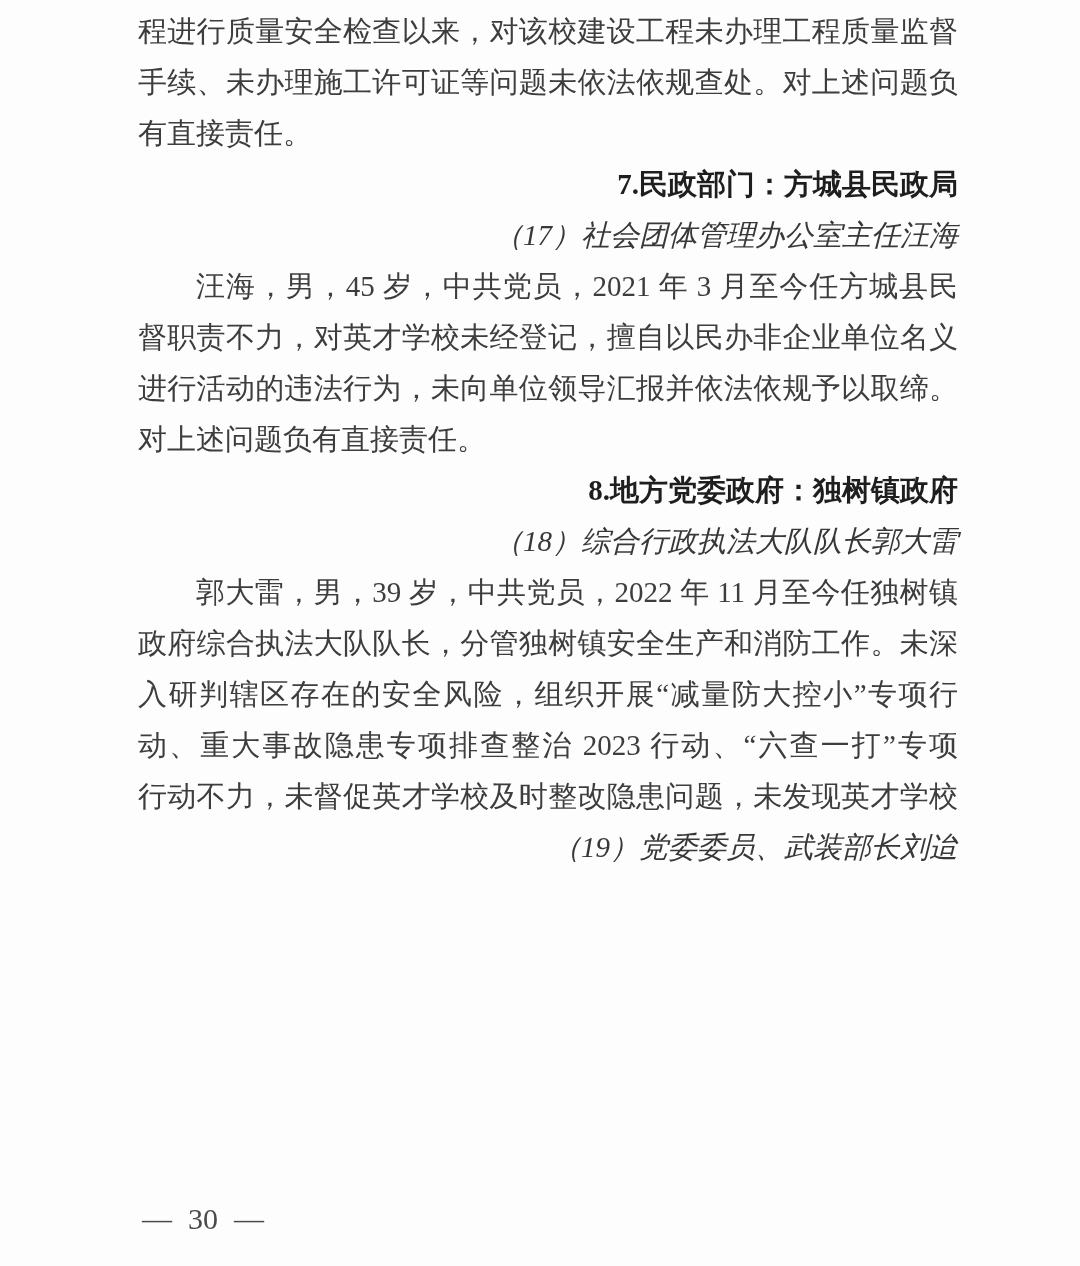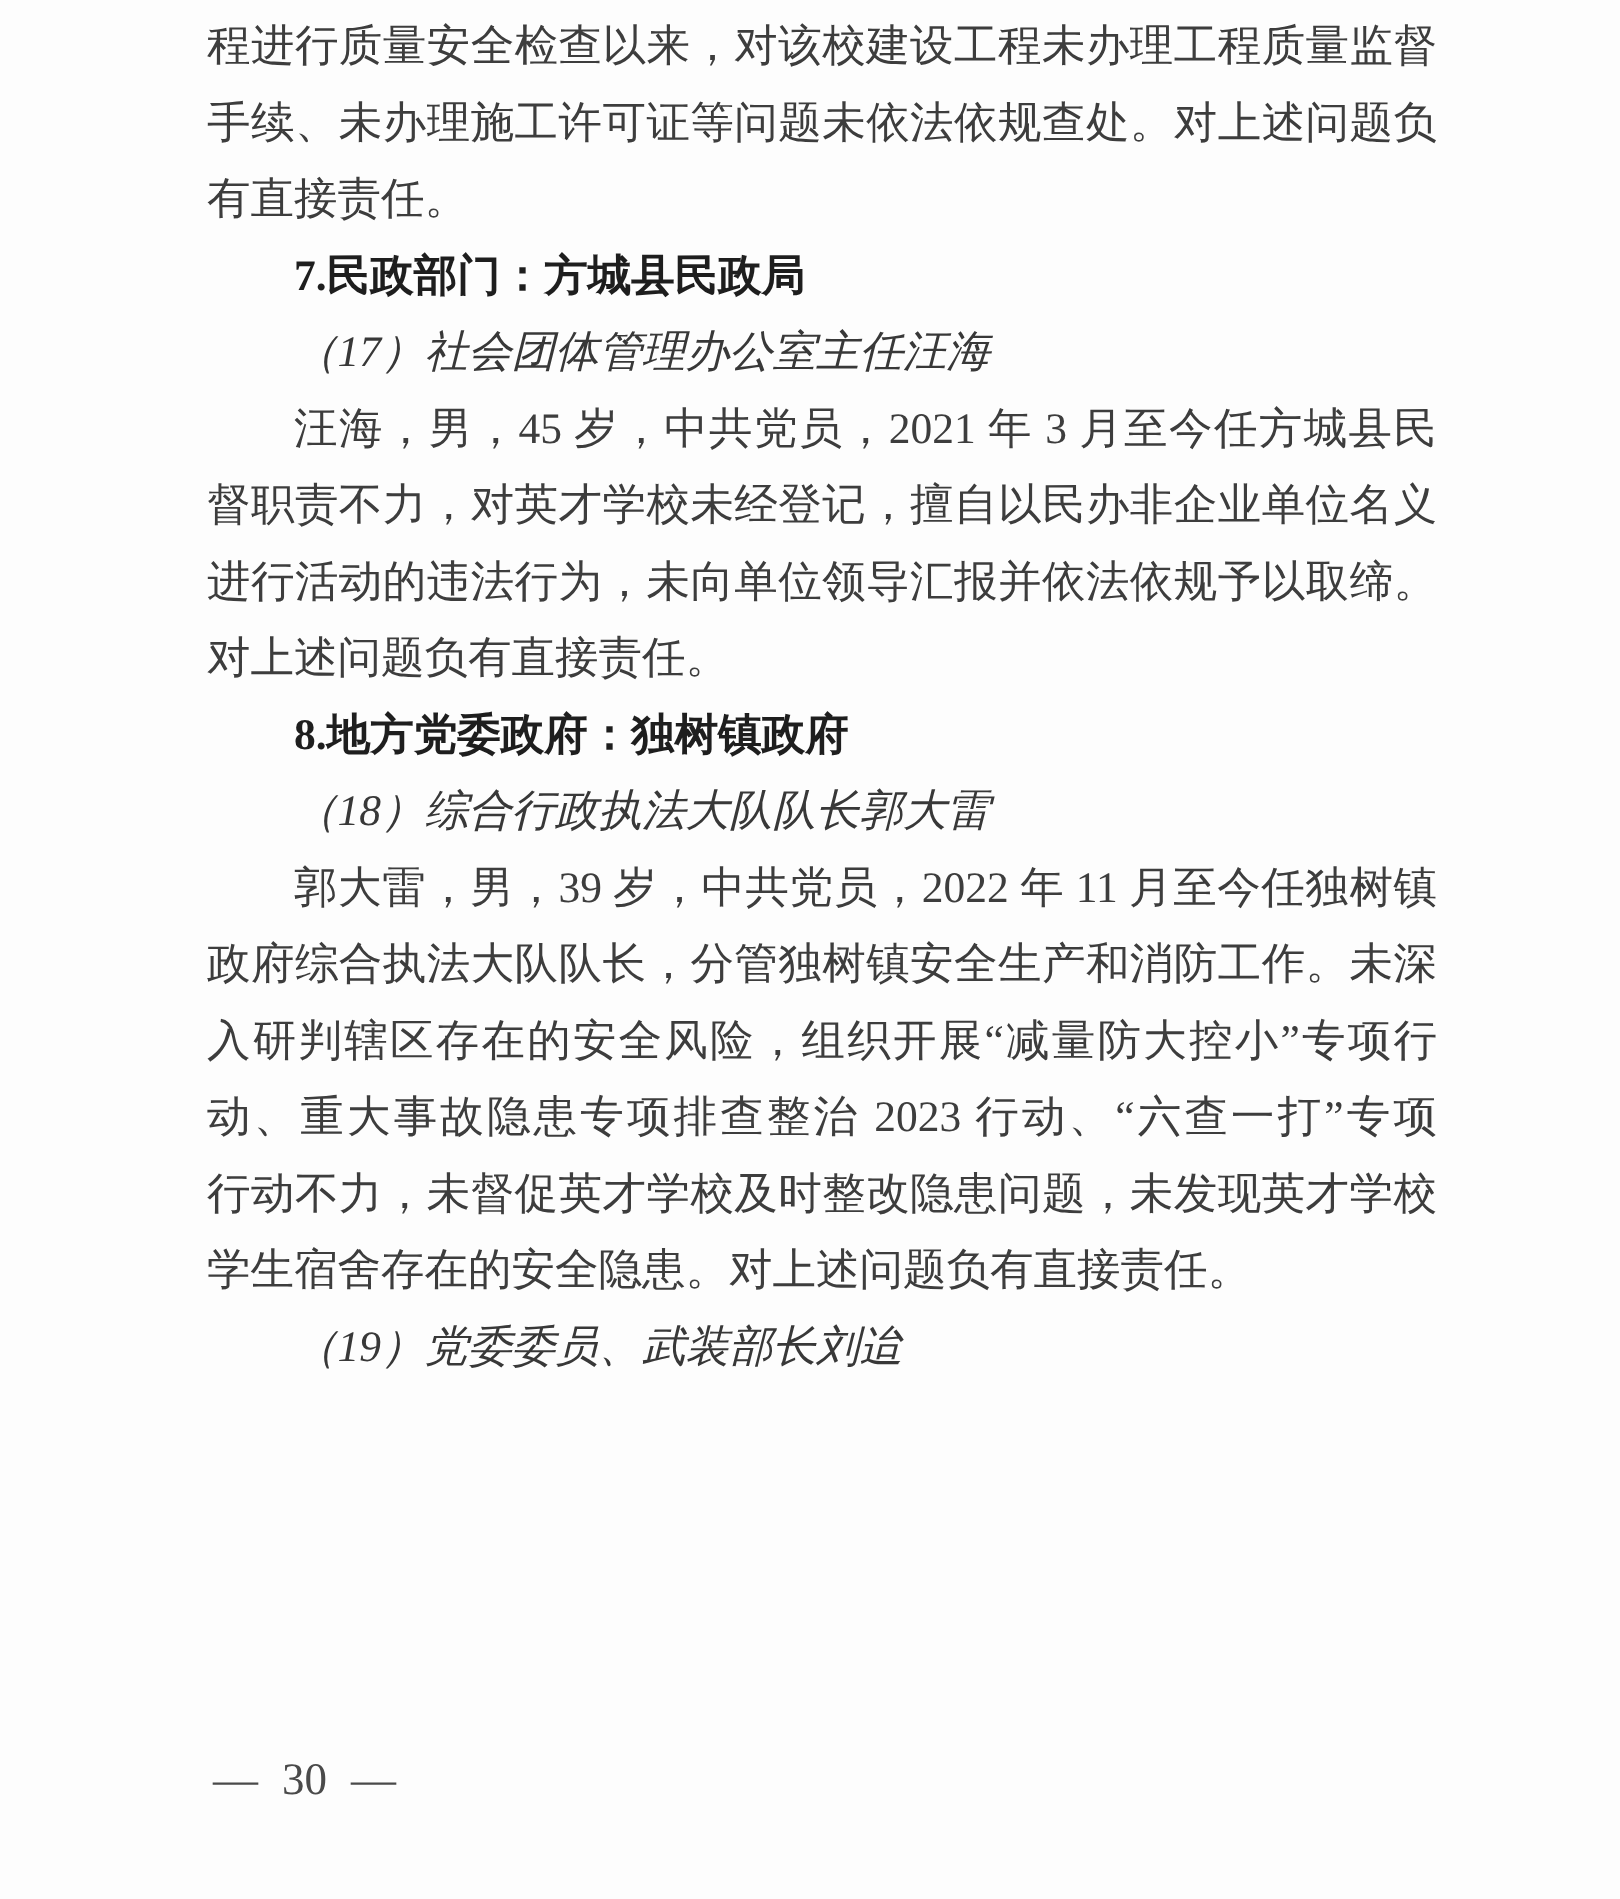--- a/index.html
+++ b/index.html
@@ -26,33 +26,34 @@
     font-size: 29px;
     color: #3d3d3d;
     white-space: normal;
   }
   .fill {
     text-align: justify;
     text-align-last: justify;
   }
   .indent {
     text-indent: 58px;
+    text-align: right;
   }
   .heading {
     font-weight: bold;
     color: #1e1e1e;
   }
   .subheading {
     color: #383838;
     font-style: italic;
   }
   .page-footer {
     position: absolute;
     left: 142px;
-    top: 1164px;
+    top: 1196px;
     height: 46px;
     line-height: 46px;
     font-size: 30px;
     color: #4a4a4a;
   }
   .page-footer .dash {
     display: inline-block;
   }
   .page-footer .num {
     display: inline-block;
@@ -84,21 +85,20 @@
   <div class="line heading indent">8.地方党委政府：独树镇政府</div>
 
   <div class="line subheading indent">（18）综合行政执法大队队长郭大雷</div>
 
   <div>
     <div class="line fill indent">郭大雷，男，39 岁，中共党员，2022 年 11 月至今任独树镇</div>
     <div class="line fill">政府综合执法大队队长，分管独树镇安全生产和消防工作。未深</div>
     <div class="line fill">入研判辖区存在的安全风险，组织开展“减量防大控小”专项行</div>
     <div class="line fill">动、重大事故隐患专项排查整治 2023 行动、“六查一打”专项</div>
     <div class="line fill">行动不力，未督促英才学校及时整改隐患问题，未发现英才学校</div>
-    <div class="line">学生宿舍存在的安全隐患。对上述问题负有直接责任。</div>
   </div>
 
   <div class="line subheading indent">（19）党委委员、武装部长刘迨</div>
 
 
 </div>
 
 <div class="page-footer">
   <span class="dash">—</span><span class="num">30</span><span class="dash">—</span>
 </div>

